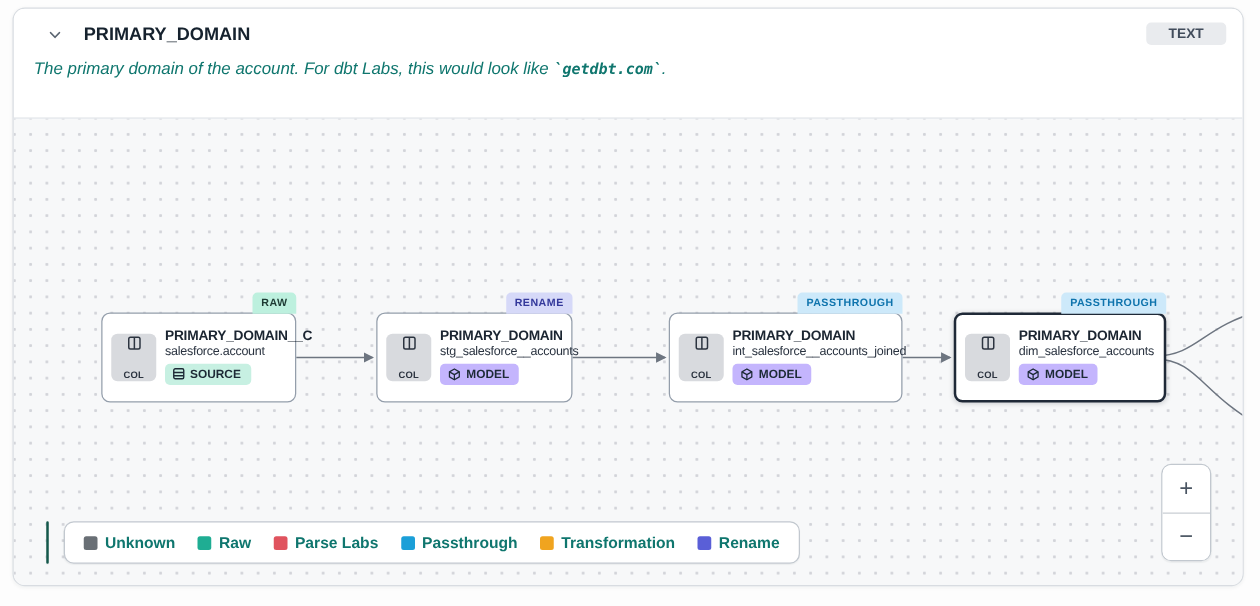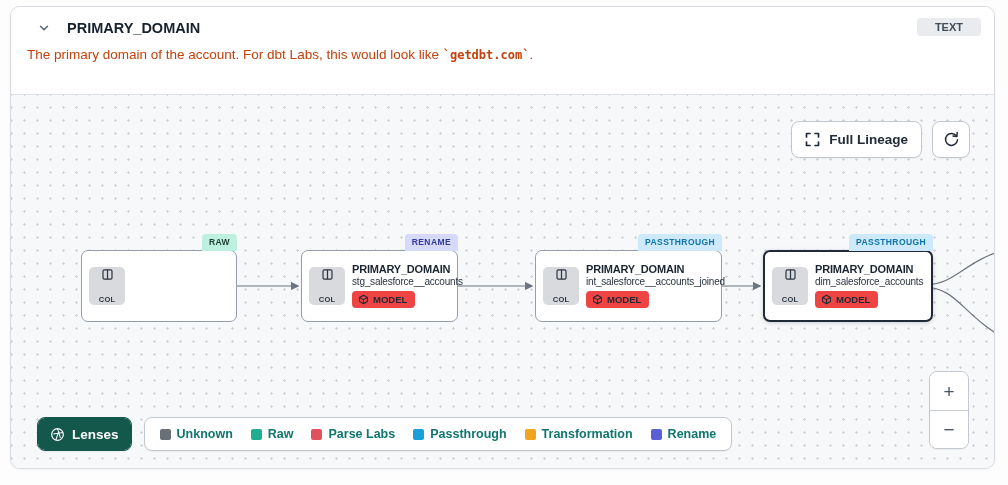--- a/index.html
+++ b/index.html
@@ -12,21 +12,21 @@
     position:absolute; left:10px; top:6px; width:985px; height:463px;
     background:#fff; border:1px solid #d8dce1; border-radius:10px;
     overflow:hidden; box-shadow:0 1px 3px rgba(20,30,40,.05); box-sizing:border-box;
   }
   
   .header { position:relative; height:88px; border-bottom:1px solid #dde1e6; padding:9px 16px 0; box-sizing:border-box; background:#fff; }
   .title-row { display:flex; align-items:center; height:24px; }
   .chev { margin-left:11px; display:flex; cursor:pointer; }
   .title { margin-left:17px; font-weight:700; font-size:14.5px; color:#16222e; }
   .type-badge { position:absolute; right:13px; top:11px; background:#e9ebee; color:#414c5b; font-size:11px; font-weight:600; padding:3px 18px; border-radius:4px; }
-  .desc { margin-top:7px; font-size:13.5px; color:#c2410c; white-space:nowrap; }
+  .desc { margin-top:7px; font-style:italic; font-size:13.5px; color:#0f766e; white-space:nowrap; }
   .desc code { font-family:"DejaVu Sans Mono","Liberation Mono",monospace; font-weight:700; font-size:12px; }
   .inherited { margin-top:8px; font-style:italic; font-size:13px; color:#47535f; white-space:nowrap; }
   .inherited a { color:#0d7a6c; text-decoration:underline; cursor:pointer; }
   
   .canvas {
     position:relative; height:381px; background:#f7f8f9;
     background-image:radial-gradient(circle,#d2d4d9 1px,transparent 1.3px);
     background-size:13px 13px; background-position:7px 6px;
   }
   .edges { position:absolute; left:0; top:0; pointer-events:none; }
@@ -58,21 +58,21 @@
   }
   .col-text { font-size:7.5px; font-weight:700; letter-spacing:.2px; }
   .node-body { margin-left:7px; min-width:0; }
   .node-title { font-size:11px; font-weight:700; color:#1b2531; letter-spacing:-.2px; white-space:nowrap; }
   .node-subtitle { font-size:10px; color:#2a3340; letter-spacing:-.2px; white-space:nowrap; margin-top:1px; }
   .chip {
     display:inline-flex; align-items:center; gap:4px; margin-top:4px;
     padding:3px 8px 3px 6px; border-radius:4px; font-size:9.5px; font-weight:700; color:#1d2a36;
   }
   .chip-source { background:#c7f0e2; }
-  .chip-model  { background:#ef4444; }
+  .chip-model  { background:#c4b5fd; }
   
   .bottom-left { position:absolute; left:26px; bottom:25px; display:flex; gap:12px; align-items:stretch; }
   .lens-group { display:flex; border-radius:8px; overflow:hidden; height:34px; border:1px solid #14584b; box-sizing:border-box; background:#fff; box-shadow:0 1px 1px rgba(20,30,40,.05); }
   .lens-btn { display:flex; align-items:center; gap:7px; background:#14584b; color:#fff; font-size:13.5px; font-weight:600; padding:0 12px; border:none; cursor:pointer; font-family:inherit; }
   .lens-select { display:flex; align-items:center; gap:9px; background:#fff; color:#1d2631; font-size:13.5px; font-weight:600; padding:0 12px; border:none; cursor:pointer; font-family:inherit; }
   .legend {
     display:flex; align-items:center; gap:18px; background:#fff;
     border:1px solid #c2c8cf; border-radius:8px; padding:0 15px; height:34px;
     box-sizing:border-box; font-size:12.5px; font-weight:600; color:#0f766e;
     box-shadow:0 1px 1px rgba(20,30,40,.05);
@@ -113,49 +113,45 @@
           <path d="M0,0 L10,5 L0,10 z" fill="#6d7580"></path>
         </marker>
       </defs>
       <line x1="226" y1="191" x2="287" y2="191" stroke="#6d7580" stroke-width="1.2" marker-end="url(#arrow)"></line>
       <line x1="447" y1="191" x2="521" y2="191" stroke="#6d7580" stroke-width="1.2" marker-end="url(#arrow)"></line>
       <line x1="711" y1="191" x2="749" y2="191" stroke="#6d7580" stroke-width="1.2" marker-end="url(#arrow)"></line>
       <path d="M913 190 C948 189 950 166 1000 153" fill="none" stroke="#6d7580" stroke-width="1.2"></path>
       <path d="M913 192 C948 193 950 221 1000 247" fill="none" stroke="#6d7580" stroke-width="1.2"></path>
     </svg>
 
-    <div class="toolbar">
-      <button class="btn">
-        <span style="display:flex;">
-          <svg width="15" height="15" viewBox="0 0 15 15">
-              <path d="M1.5 5 V1.5 H5 M10 1.5 H13.5 V5 M13.5 10 V13.5 H10 M5 13.5 H1.5 V10" fill="none" stroke="#222c38" stroke-width="1.7" stroke-linecap="round" stroke-linejoin="round"></path>
-            </svg>
-        </span>
-        <span>Full Lineage</span>
-      </button>
-      <button class="btn icon-only">
-        <span style="display:flex;">
-          <svg width="17" height="17" viewBox="0 0 17 17">
-              <path d="M13.6 5.2 A6 6 0 1 0 14.5 8.8" fill="none" stroke="#222c38" stroke-width="1.5" stroke-linecap="round"></path>
-              <path d="M14.2 1.6 L13.8 5.4 L10 5" fill="none" stroke="#222c38" stroke-width="1.5" stroke-linecap="round" stroke-linejoin="round"></path>
-            </svg>
-        </span>
-      </button>
-    </div>
 
     <div class="node" style="left:70px; width:156px;">
       <div class="node-badge" style="background-color: rgb(189, 240, 222); color: rgb(29, 58, 51);">RAW</div>
       <div class="col-chip">
         <span style="display:flex;">
           <svg width="13" height="13" viewBox="0 0 13 13">
               <rect x="2" y="1.8" width="9" height="9.4" rx="1.4" fill="none" stroke="#2c3440" stroke-width="1.2"></rect>
               <line x1="6.5" y1="1.8" x2="6.5" y2="11.2" stroke="#2c3440" stroke-width="1.2"></line>
             </svg>
         </span>
         <span class="col-text">COL</span>
+      </div>
+      <div class="node-body">
+        <div class="node-title">PRIMARY_DOMAIN__C</div>
+        <div class="node-subtitle">salesforce.account</div>
+        <div class="chip chip-source">
+          <span style="display:flex;">
+            <svg width="10" height="10" viewBox="0 0 10 10">
+                <rect x="1" y="1" width="8" height="8" rx="1.2" fill="none" stroke="#1d2a36" stroke-width="1.1"></rect>
+                <line x1="1" y1="4" x2="9" y2="4" stroke="#1d2a36" stroke-width="1.1"></line>
+                <line x1="1" y1="6.6" x2="9" y2="6.6" stroke="#1d2a36" stroke-width="1.1"></line>
+              </svg>
+          </span>
+          <span>SOURCE</span>
+        </div>
       </div>
     </div>
 
     <div class="node" style="left:290px; width:157px;">
       <div class="node-badge" style="background-color: rgb(214, 217, 248); color: rgb(52, 57, 155);">RENAME</div>
       <div class="col-chip">
         <span style="display:flex;">
           <svg width="13" height="13" viewBox="0 0 13 13">
               <rect x="2" y="1.8" width="9" height="9.4" rx="1.4" fill="none" stroke="#2c3440" stroke-width="1.2"></rect>
               <line x1="6.5" y1="1.8" x2="6.5" y2="11.2" stroke="#2c3440" stroke-width="1.2"></line>
@@ -225,29 +221,20 @@
                 <path d="M1.7 3.8 L6 6.2 L10.3 3.8 M6 6.2 V10.7" fill="none" stroke="#1d2a36" stroke-width="1.1" stroke-linejoin="round"></path>
               </svg>
           </span>
           <span>MODEL</span>
         </div>
       </div>
     </div>
 
     <div class="bottom-left">
       <div class="lens-group">
-        <button class="lens-btn">
-          <span style="display:flex;">
-            <svg width="15" height="15" viewBox="0 0 16 16">
-                <circle cx="8" cy="8" r="6.2" fill="none" stroke="#fff" stroke-width="1.3"></circle>
-                <path d="M8 1.8 L11.1 11.6 M13.7 5.9 L3.6 7.5 M6.2 13.9 L9.5 4.4" fill="none" stroke="#fff" stroke-width="1.1"></path>
-              </svg>
-          </span>
-          <span>Lenses</span>
-        </button>
       </div>
 
       <div class="legend">
         <span class="legend-item">
           <span class="swatch" style="background-color: rgb(105, 111, 117);"></span>
           <span>Unknown</span>
         </span>
         <span class="legend-item">
           <span class="swatch" style="background-color: rgb(31, 173, 147);"></span>
           <span>Raw</span>

